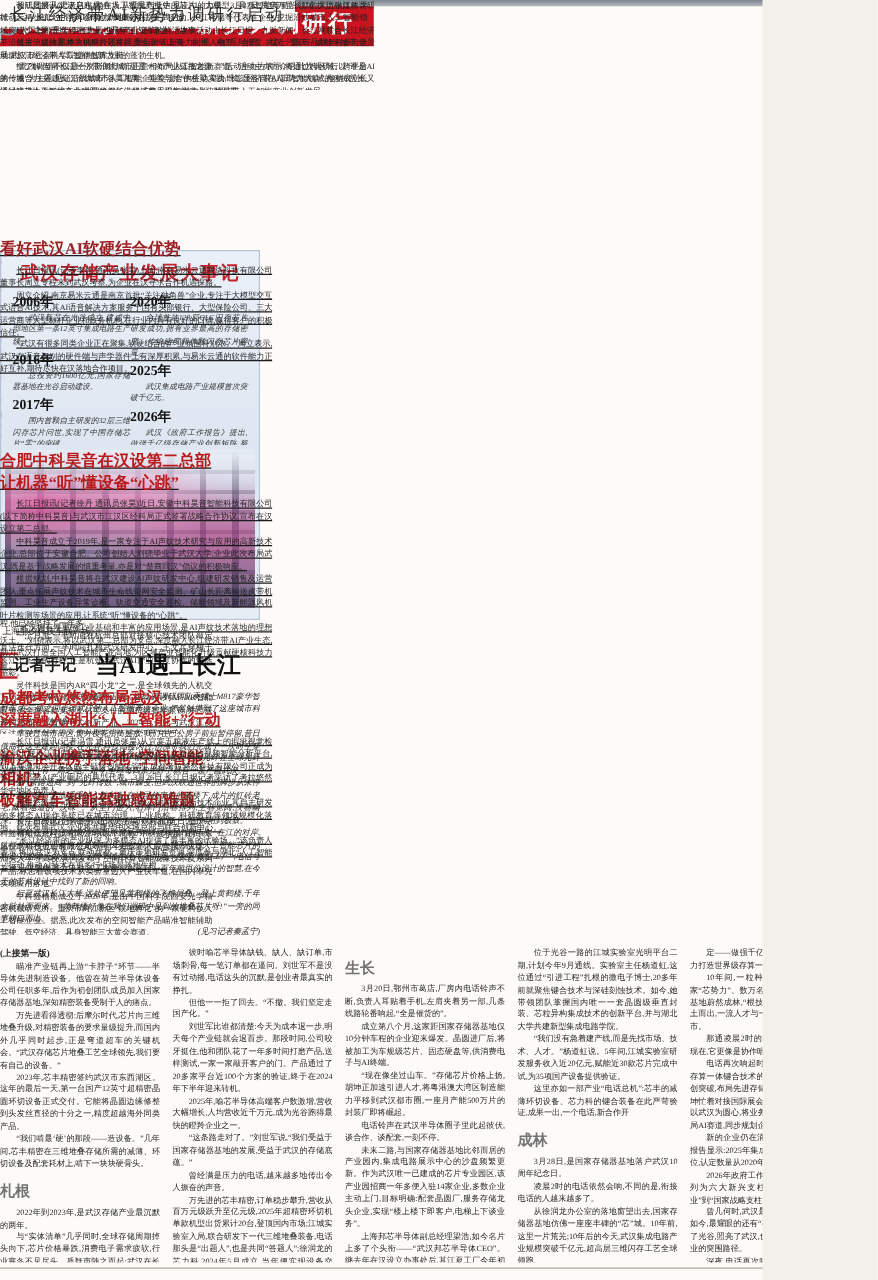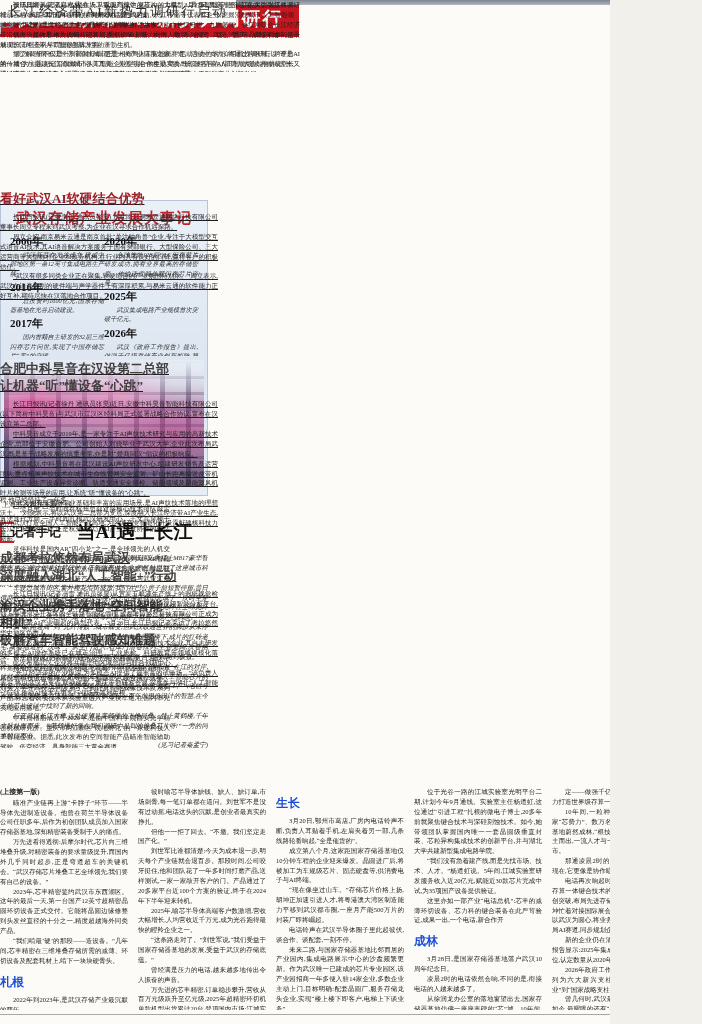--- a/index.html
+++ b/index.html
@@ -35,21 +35,21 @@
   .c2{left:394;width:294px;}
 
   
   .col-left{position:absolute;left:78;top:202px;width:170px;height:546px;overflow:hidden;}
   .col-right{position:absolute;left:470;top:190px;width:218px;height:546px;overflow:hidden;text-decoration:underline;}
   .col-center{position:absolute;left:254;top:200px;width:208px;height:550px;overflow:hidden;}
   article{margin-bottom:10px;}
   .art-h{font-size:13px;font-weight:700;line-height:1.32;margin:0 0 5px;font-family:"Liberation Serif",serif;}
   .art-h span{display:block;}
   .art-h.red{color:#9a2227;}
-  .art-h.black{color:#404040;}
+  .art-h.black{color:#b91c1c;}
   .art-body{overflow:hidden;}
 
   
   .infographic{border:1px solid #b7c4d8;height:294px;background:linear-gradient(180deg,#eaf0f8 0%,#dde6f1 55%,#e7edf5 100%);overflow:hidden;}
   .ig-title{font-size:15px;font-weight:800;color:#c0242c;text-align:center;padding:8px 0 4px;letter-spacing:1px;font-family:"Liberation Serif",serif;}
   .ig-cols{display:flex;padding:0 9px;height:124px;overflow:hidden;}
   .ig-col{flex:1;}
   .tl-year{font-size:11px;font-weight:800;margin:2px 0 1px;color:#111;}
   .tl-text{font-size:6.2px;font-style:italic;line-height:1.5;text-align:justify;text-indent:2em;color:#333;margin:0;}
   .photo{height:126px;margin:4px 3px 0;position:relative;
@@ -68,23 +68,23 @@
   .note-hd{margin-top:9px;display:flex;align-items:center;}
   .bracket{width:12px;height:17px;border:2px solid #c0242c;border-right:none;flex:0 0 auto;}
   .note-label{font-size:12.5px;font-weight:700;margin-left:-7px;padding-left:4px;font-family:"Liberation Serif",serif;}
   .note-title{flex:1;text-align:center;font-size:19px;font-weight:900;font-family:"Liberation Serif",serif;color:#0f0f0f;}
   .note-body{margin-top:8px;height:186px;overflow:hidden;}
   .note-body p{font-style:italic;color:#262626;}
   .signoff{text-align:right;font-size:6.5px;font-style:italic;margin-top:2px;color:#262626;}
 
   
   .bottom{position:absolute;left:12;top:758px;width:680px;height:252px;display:flex;gap:10px;}
-  .bcol{width:128px;overflow:hidden;margin-top:29px;}
+  .bcol{width:128px;overflow:hidden;}
   .lead-in{font-size:7px;font-weight:700;margin:0 0 3px;text-indent:0 !important;}
-  .sec-h{font-size:12px;font-weight:800;margin:7px 0 4px;font-family:"Liberation Serif",serif;color:#1d4ed8;}
+  .sec-h{font-size:12px;font-weight:800;margin:7px 0 4px;font-family:"Liberation Serif",serif;color:#737373;}
   .bottom-rule{position:absolute;left:8;top:1014px;width:686px;height:1px;background:#a9a9a3;}
 </style>
 </head>
 <body>
 
 <div class="page">
 
   <div class="edge-mark"></div>
   <div class="masthead">
     <div class="mast-logo">长江日报</div>

